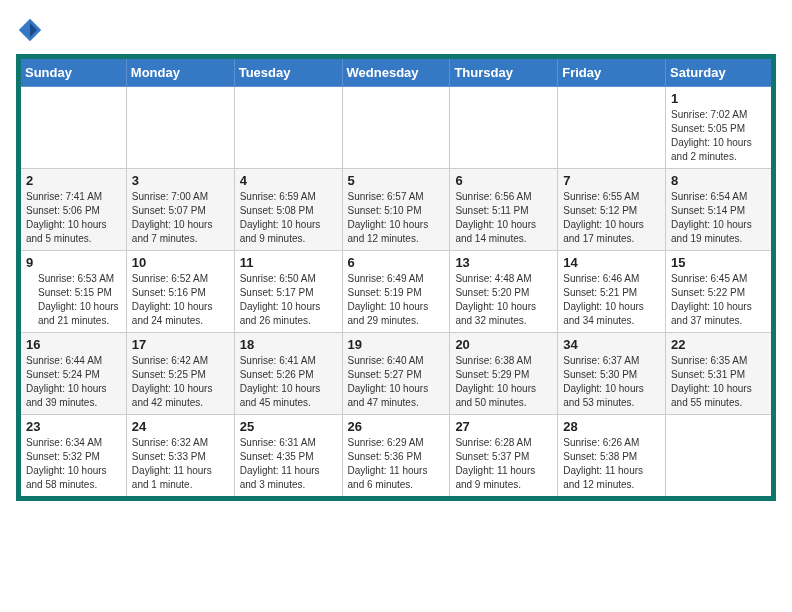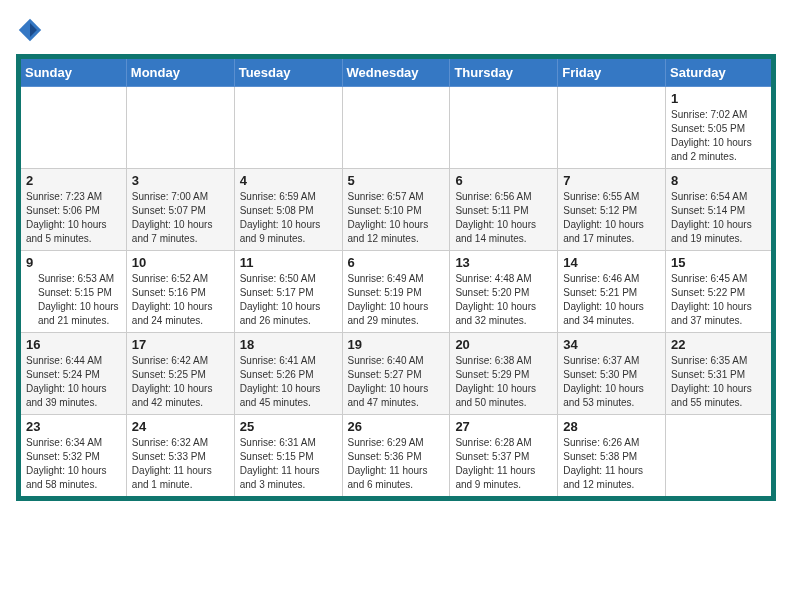--- a/index.html
+++ b/index.html
@@ -128,21 +128,21 @@
           <div class="day-num">1</div>
           <div class="day-info" style="white-space: pre-line;">Sunrise: 7:02 AM
 Sunset: 5:05 PM
 Daylight: 10 hours
 and 2 minutes.</div>
         </td>
       </tr>
       <tr>
         <td>
           <div class="day-num">2</div>
-          <div class="day-info" style="white-space: pre-line;">Sunrise: 7:23 AM
+          <div class="day-info" style="white-space: pre-line;">Sunrise: 7:41 AM
 Sunset: 5:06 PM
 Daylight: 10 hours
 and 5 minutes.</div>
         </td>
         <td>
           <div class="day-num">3</div>
           <div class="day-info" style="white-space: pre-line;">Sunrise: 7:00 AM
 Sunset: 5:07 PM
 Daylight: 10 hours
 and 7 minutes.</div>
@@ -296,21 +296,21 @@
         <td>
           <div class="day-num">24</div>
           <div class="day-info" style="white-space: pre-line;">Sunrise: 6:32 AM
 Sunset: 5:33 PM
 Daylight: 11 hours
 and 1 minute.</div>
         </td>
         <td>
           <div class="day-num">25</div>
           <div class="day-info" style="white-space: pre-line;">Sunrise: 6:31 AM
-Sunset: 5:15 PM
+Sunset: 4:35 PM
 Daylight: 11 hours
 and 3 minutes.</div>
         </td>
         <td>
           <div class="day-num">26</div>
           <div class="day-info" style="white-space: pre-line;">Sunrise: 6:29 AM
 Sunset: 5:36 PM
 Daylight: 11 hours
 and 6 minutes.</div>
         </td>

